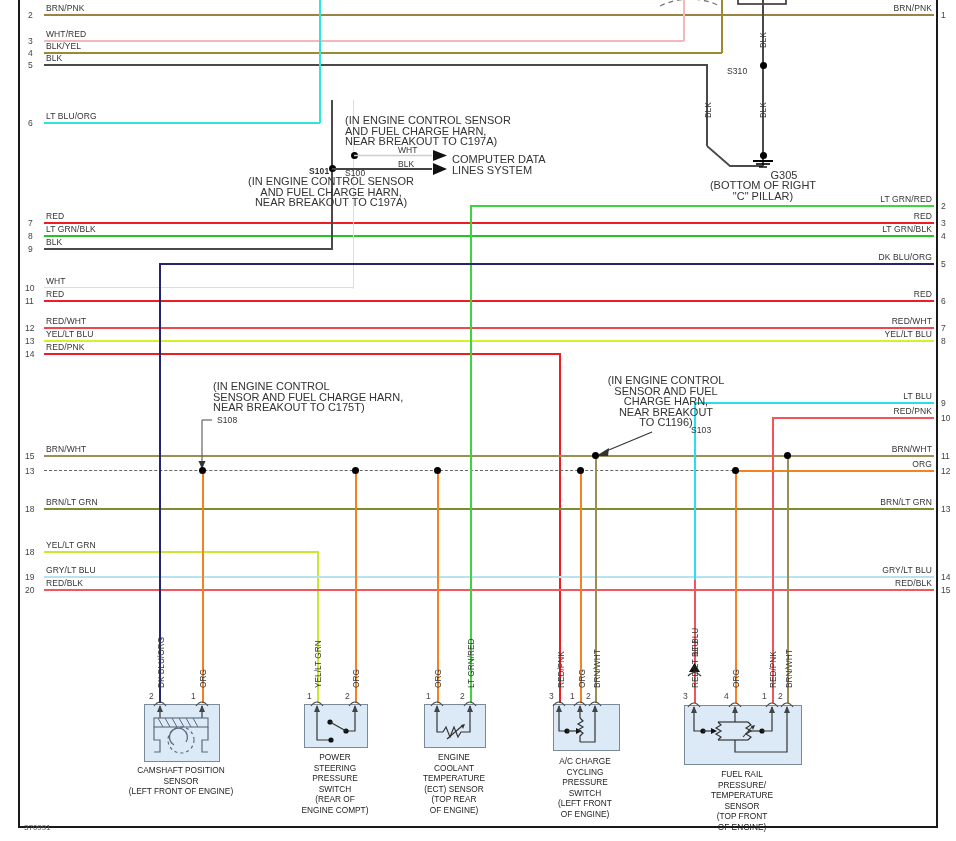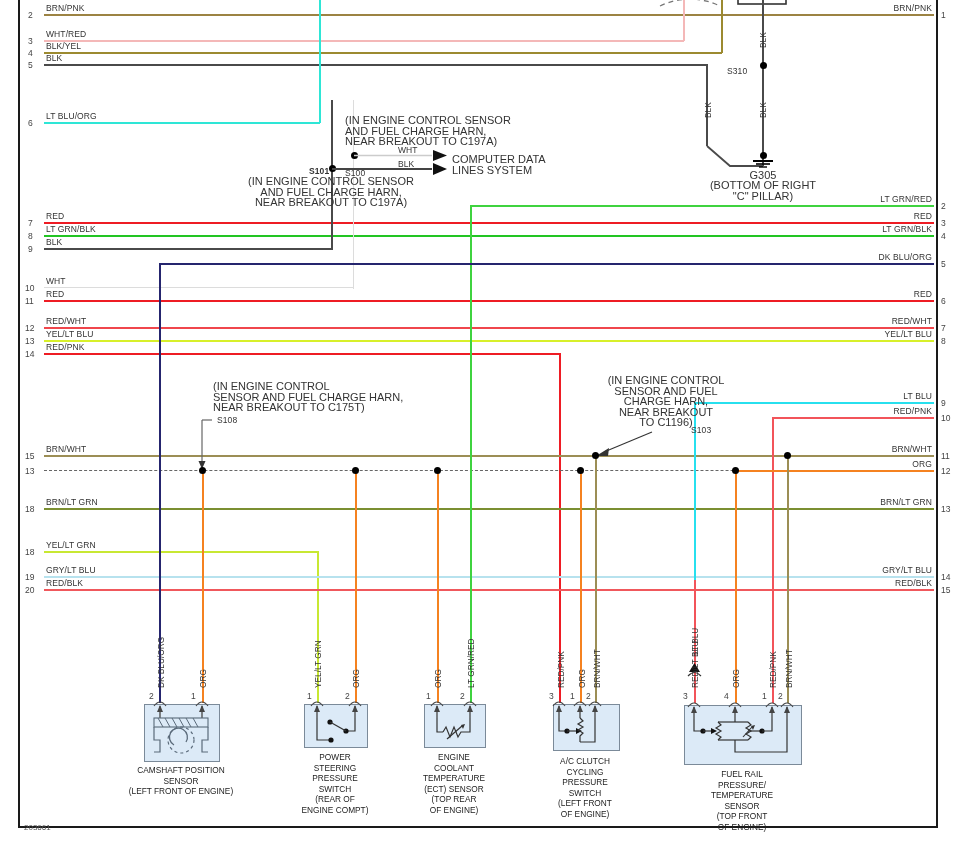--- a/index.html
+++ b/index.html
@@ -185,21 +185,21 @@
 
   <div class="dot" style="left:759.5px;top:62px;"></div>
   <div class="lbl" style="left:727px;top:66px;">S310</div>
 
   <div class="dot" style="left:759.5px;top:152px;"></div>
   <svg style="left:0;top:0;width:956px;height:841px;">
     <line x1="753" y1="161" x2="773" y2="161" stroke="#000" stroke-width="2"></line>
     <line x1="756" y1="164" x2="770" y2="164" stroke="#000" stroke-width="1.6"></line>
     <line x1="759" y1="167" x2="767" y2="167" stroke="#000" stroke-width="1.4"></line>
   </svg>
-  <div class="note c" style="left:713px;top:170px;width:100px;">G305</div>
+  <div class="note c" style="left:734px;top:170px;width:100px;">G305</div>
   <div class="note c" style="left:703px;top:180px;width:120px;">(BOTTOM OF RIGHT
 "C" PILLAR)</div>
 
   <div class="note" style="left:345px;top:115px;">(IN ENGINE CONTROL SENSOR
 AND FUEL CHARGE HARN,
 NEAR BREAKOUT TO C197A)</div>
   <div class="lbl" style="left:345px;top:160px;margin-top:8px;">S100</div>
   <div class="dot" style="left:350.5px;top:152px;"></div>
   <div class="dot" style="left:328.5px;top:165px;"></div>
   <div class="lbl" style="left:309px;top:166px;font-weight:bold;">S101</div>
@@ -348,21 +348,21 @@
     <polygon points="577,712 583,712 580,705" fill="#444"></polygon>
     <line x1="595" y1="718" x2="595" y2="706" stroke="#444" stroke-width="1.3"></line>
     <polygon points="592,712 598,712 595,705" fill="#444"></polygon>
     <path d="M 559 718 L 559 731 L 568 731" fill="none" stroke="#333" stroke-width="1.2"></path>
     <circle cx="567" cy="731" r="2.6" fill="#111"></circle>
     <line x1="567" y1="731" x2="578" y2="731" stroke="#333" stroke-width="1.2"></line>
     <polygon points="576,728 582,731 576,734" fill="#111"></polygon>
     <polyline points="580,718 583,721 578,724 583,727 578,730 583,733 580,736 580,742" fill="none" stroke="#333" stroke-width="1.2"></polyline>
     <path d="M 595 718 L 595 742 L 580 742" fill="none" stroke="#333" stroke-width="1.2"></path>
   </svg>
-  <div class="cap" style="left:535px;top:756px;width:100px;">A/C CLUTCH
+  <div class="cap" style="left:535px;top:756px;width:100px;">A/C CHARGE
 CYCLING
 PRESSURE
 SWITCH
 (LEFT FRONT
 OF ENGINE)</div>
 
   <div class="vlbl" style="left:690px;top:688px;">RED/LT BLU</div>
   <div class="vlbl" style="left:731px;top:688px;">ORG</div>
   <div class="vlbl" style="left:768px;top:688px;">RED/PNK</div>
   <div class="vlbl" style="left:784px;top:688px;">BRN/WHT</div>
@@ -400,15 +400,15 @@
     <line x1="743" y1="737" x2="752" y2="727" stroke="#333" stroke-width="1.1"></line>
     <polygon points="751,726 755,725 753,730" fill="#333"></polygon>
   </svg>
   <div class="cap" style="left:692px;top:769px;width:100px;">FUEL RAIL
 PRESSURE/
 TEMPERATURE
 SENSOR
 (TOP FRONT
 OF ENGINE)</div>
 
-  <div id="idnum" style="left:24px;top:823px;">203661</div>
+  <div id="idnum" style="left:24px;top:823px;">370991</div>
 
 </div>
 
 </body></html>

